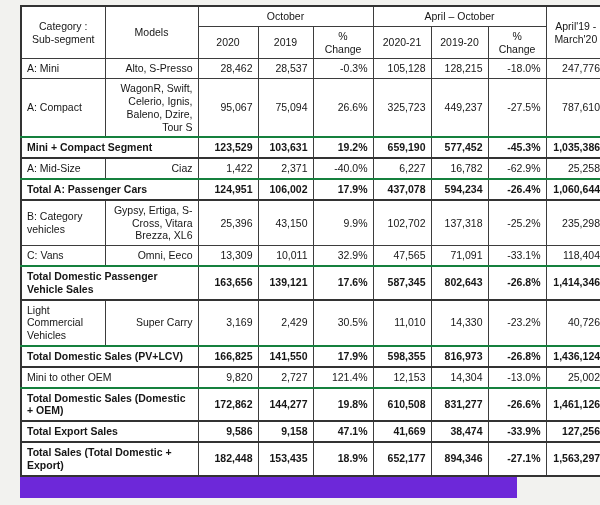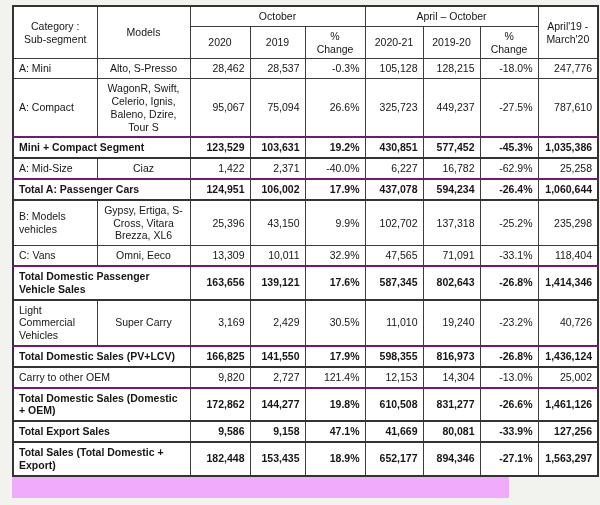--- a/index.html
+++ b/index.html
@@ -5,23 +5,23 @@
   html,body{margin:0;padding:0;}
   body{
     width:600px;height:505px;
     background:#f2f2ef;
     font-family:"Liberation Sans", sans-serif;
     color:#161616;
     overflow:hidden;
   }
   #sheet{
     position:absolute;
-    left:12px; top:5px;
+    left:20px; top:5px;
     width:497px; height:493px;
-    background:#f0abfc;
+    background:#6d28d9;
     box-sizing:border-box;
   }
   table.salestable{
     width:585px;
     border-collapse:collapse;
     table-layout:fixed;
     background:#fff;
   }
   table.salestable td, table.salestable th{
     border:1px solid #3d3d3d;
@@ -37,27 +37,27 @@
   table.salestable{ border:2px solid #333; }
 
   th.hdr{
     text-align:center;
     font-weight:bold;
     font-size:11px;
   }
   th.hdr.sub{ font-size:10.5px; }
 
   td.label{ text-align:left;margin-top:32px; }
-  td.models{ text-align:center; }
+  td.models{ text-align:right; }
   td.num{ text-align:right; padding-right:7px; }
   tr.total td{ font-weight:bold; }
   td.span2{ text-align:left; font-weight:bold; }
 
   
-  tr.total > td{ border-top:2px solid #701a75; border-bottom:2px solid #333; }
+  tr.total > td{ border-top:2px solid #15803d; border-bottom:2px solid #333; }
 
   col.c0{ width:84px; }
   col.c1{ width:93px; }
   col.c2{ width:60px; }
   col.c3{ width:55px; }
   col.c4{ width:60px; }
   col.c5{ width:58px; }
   col.c6{ width:57px; }
   col.c7{ width:58px; }
   col.c8{ width:60px; }
@@ -120,21 +120,21 @@
           <td class="num">325,723</td>
           <td class="num">449,237</td>
           <td class="num">-27.5%</td>
           <td class="num">787,610</td>
         </tr>
         <tr class="total">
           <td class="span2" colspan="2">Mini + Compact Segment</td>
           <td class="num">123,529</td>
           <td class="num">103,631</td>
           <td class="num">19.2%</td>
-          <td class="num">430,851</td>
+          <td class="num">659,190</td>
           <td class="num">577,452</td>
           <td class="num">-45.3%</td>
           <td class="num">1,035,386</td>
         </tr>
         <tr>
           <td class="label">A: Mid-Size</td>
           <td class="models">Ciaz</td>
           <td class="num">1,422</td>
           <td class="num">2,371</td>
           <td class="num">-40.0%</td>
@@ -147,21 +147,21 @@
           <td class="span2" colspan="2">Total A: Passenger Cars</td>
           <td class="num">124,951</td>
           <td class="num">106,002</td>
           <td class="num">17.9%</td>
           <td class="num">437,078</td>
           <td class="num">594,234</td>
           <td class="num">-26.4%</td>
           <td class="num">1,060,644</td>
         </tr>
         <tr>
-          <td class="label">B: Models vehicles</td>
+          <td class="label">B: Category vehicles</td>
           <td class="models">Gypsy, Ertiga, S-Cross, Vitara Brezza, XL6</td>
           <td class="num">25,396</td>
           <td class="num">43,150</td>
           <td class="num">9.9%</td>
           <td class="num">102,702</td>
           <td class="num">137,318</td>
           <td class="num">-25.2%</td>
           <td class="num">235,298</td>
         </tr>
         <tr>
@@ -185,36 +185,36 @@
           <td class="num">-26.8%</td>
           <td class="num">1,414,346</td>
         </tr>
         <tr>
           <td class="label">Light Commercial Vehicles</td>
           <td class="models">Super Carry</td>
           <td class="num">3,169</td>
           <td class="num">2,429</td>
           <td class="num">30.5%</td>
           <td class="num">11,010</td>
-          <td class="num">19,240</td>
+          <td class="num">14,330</td>
           <td class="num">-23.2%</td>
           <td class="num">40,726</td>
         </tr>
         <tr class="total">
           <td class="span2" colspan="2">Total Domestic Sales (PV+LCV)</td>
           <td class="num">166,825</td>
           <td class="num">141,550</td>
           <td class="num">17.9%</td>
           <td class="num">598,355</td>
           <td class="num">816,973</td>
           <td class="num">-26.8%</td>
           <td class="num">1,436,124</td>
         </tr>
         <tr>
-          <td class="label" colspan="2">Carry to other OEM</td>
+          <td class="label" colspan="2">Mini to other OEM</td>
           <td class="num">9,820</td>
           <td class="num">2,727</td>
           <td class="num">121.4%</td>
           <td class="num">12,153</td>
           <td class="num">14,304</td>
           <td class="num">-13.0%</td>
           <td class="num">25,002</td>
         </tr>
         <tr class="total">
           <td class="span2" colspan="2">Total Domestic Sales (Domestic + OEM)</td>
@@ -225,21 +225,21 @@
           <td class="num">831,277</td>
           <td class="num">-26.6%</td>
           <td class="num">1,461,126</td>
         </tr>
         <tr class="total">
           <td class="span2" colspan="2">Total Export Sales</td>
           <td class="num">9,586</td>
           <td class="num">9,158</td>
           <td class="num">47.1%</td>
           <td class="num">41,669</td>
-          <td class="num">80,081</td>
+          <td class="num">38,474</td>
           <td class="num">-33.9%</td>
           <td class="num">127,256</td>
         </tr>
         <tr class="total">
           <td class="span2" colspan="2">Total Sales (Total Domestic + Export)</td>
           <td class="num">182,448</td>
           <td class="num">153,435</td>
           <td class="num">18.9%</td>
           <td class="num">652,177</td>
           <td class="num">894,346</td>

